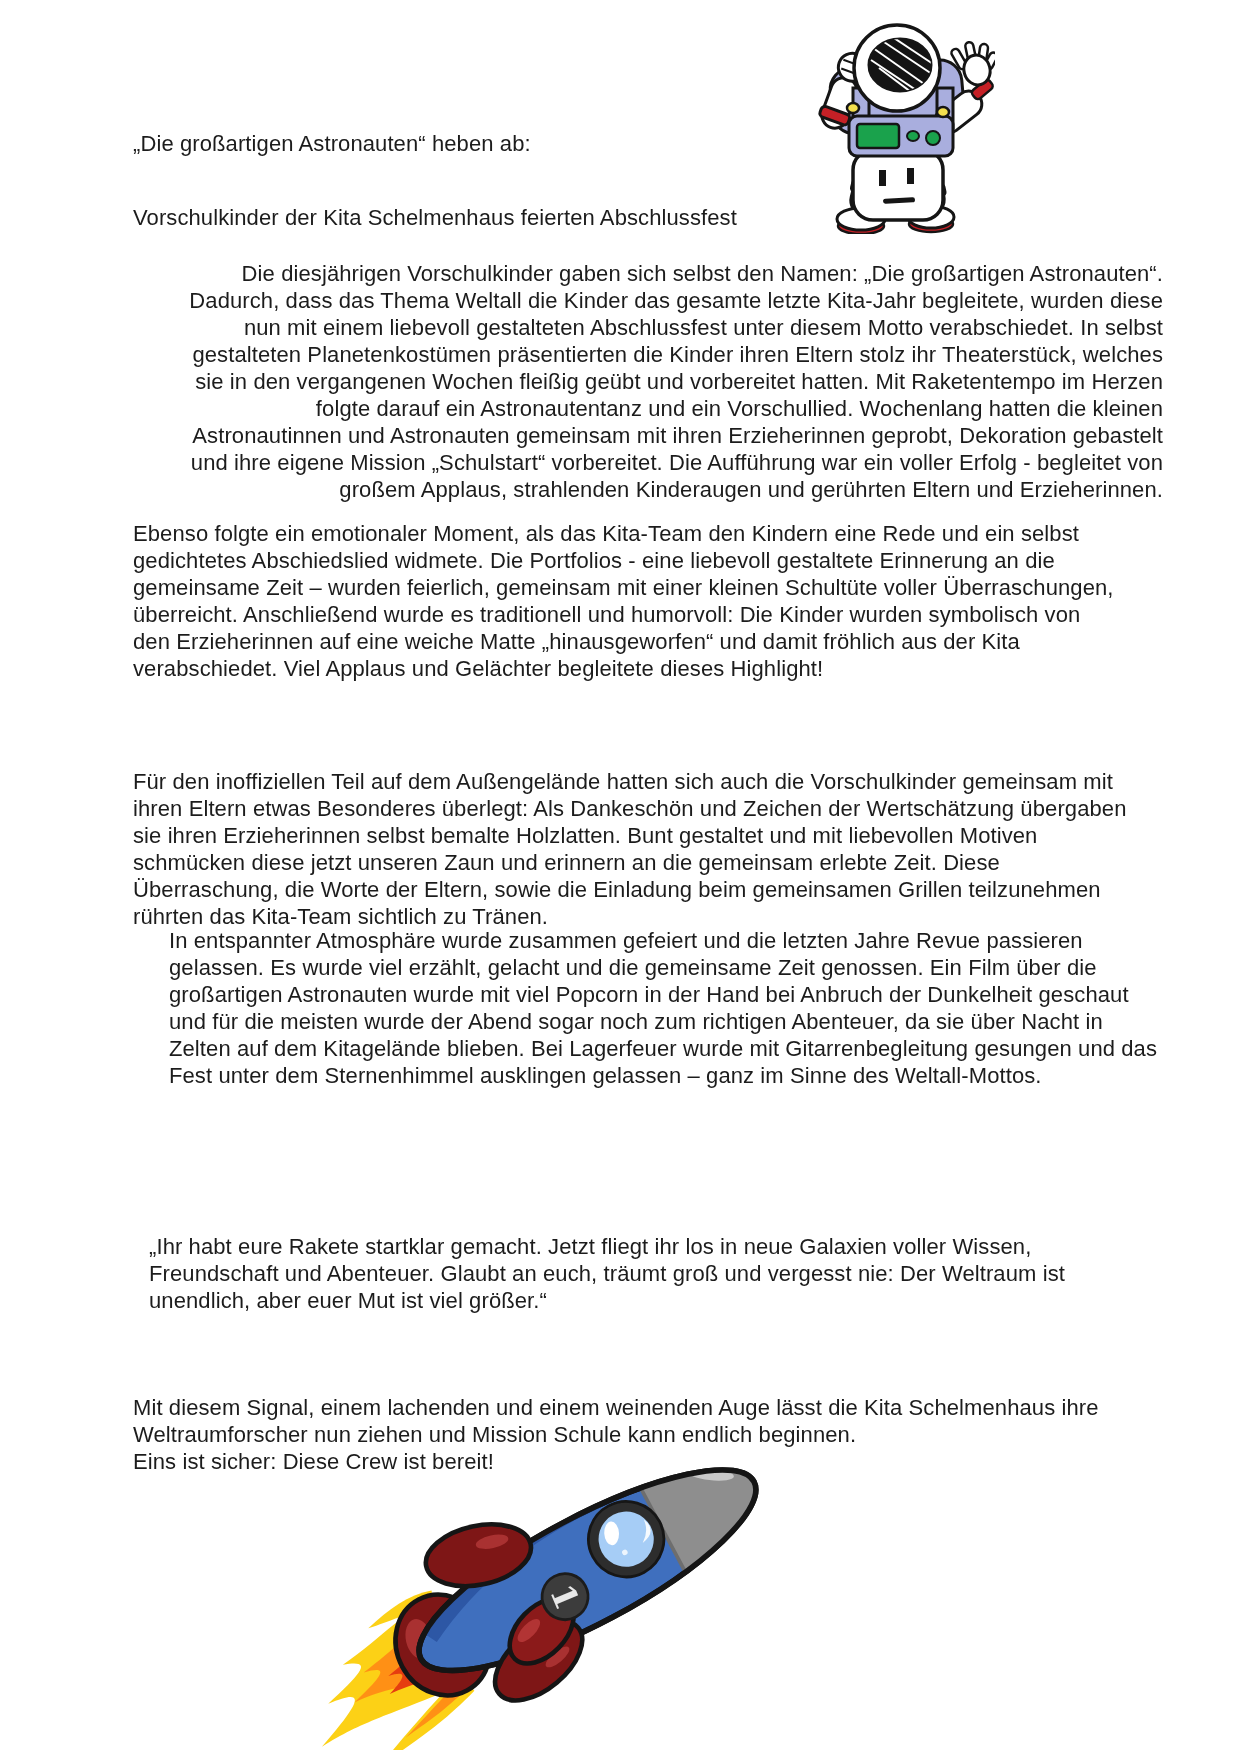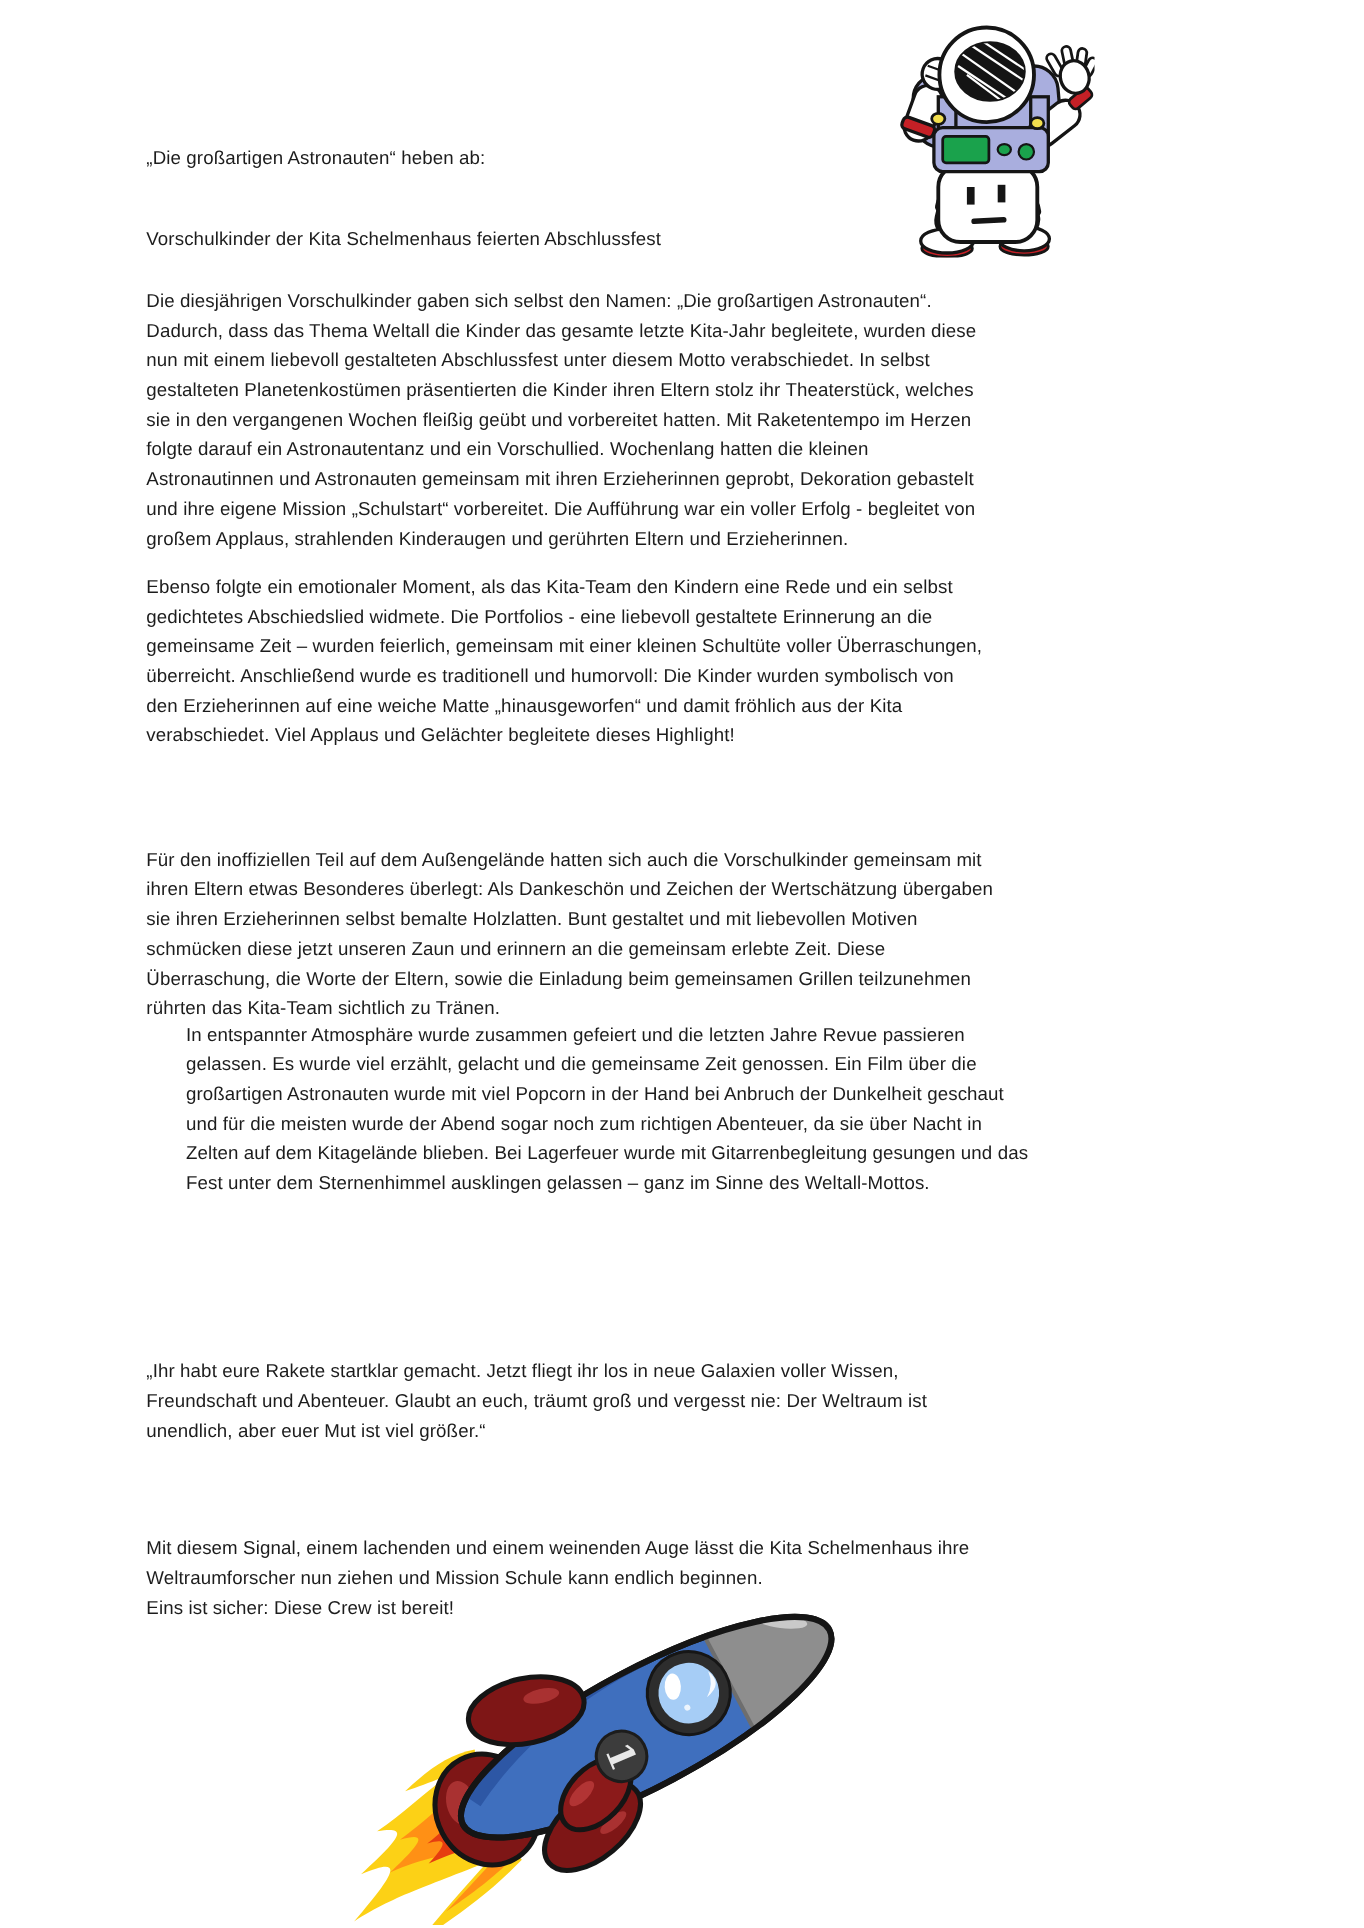--- a/index.html
+++ b/index.html
@@ -8,33 +8,33 @@
     background:#ffffff;
     position:relative;
     overflow:hidden;
     font-family:"Liberation Sans", sans-serif;
     color:#1c1c1c;
   }
   .page{position:absolute;inset:0;background:#ffffff;}
   .txt{
     position:absolute;left:133px;width:1030px;
     margin:0;
-    font-size:17px;line-height:27px;
+    font-size:22px;line-height:27px;
     white-space:pre-line;
     color:#1c1c1c;
     letter-spacing:0.1px;
   }
   .title{top:130px;}
   .subtitle{top:184px;margin-top:20px;}
-  .p0{top:260px;}
+  .p0{top:260px;text-align:right;}
   .p1{top:520px;}
   .p2{top:768px;}
   .p3{top:927px;margin-left:36px;}
   .p4{top:1123px;}
-  .p5{top:1233px;}
+  .p5{top:1233px;margin-left:16px;}
   .p6{top:1394px;}
   .astronaut{position:absolute;left:795px;top:12px;width:200px;height:222px;}
   .rocket{position:absolute;left:255px;top:1420px;width:560px;height:330px;}
   svg{display:block;}
 </style>
 </head>
 <body>
 
 <div class="page">
 

